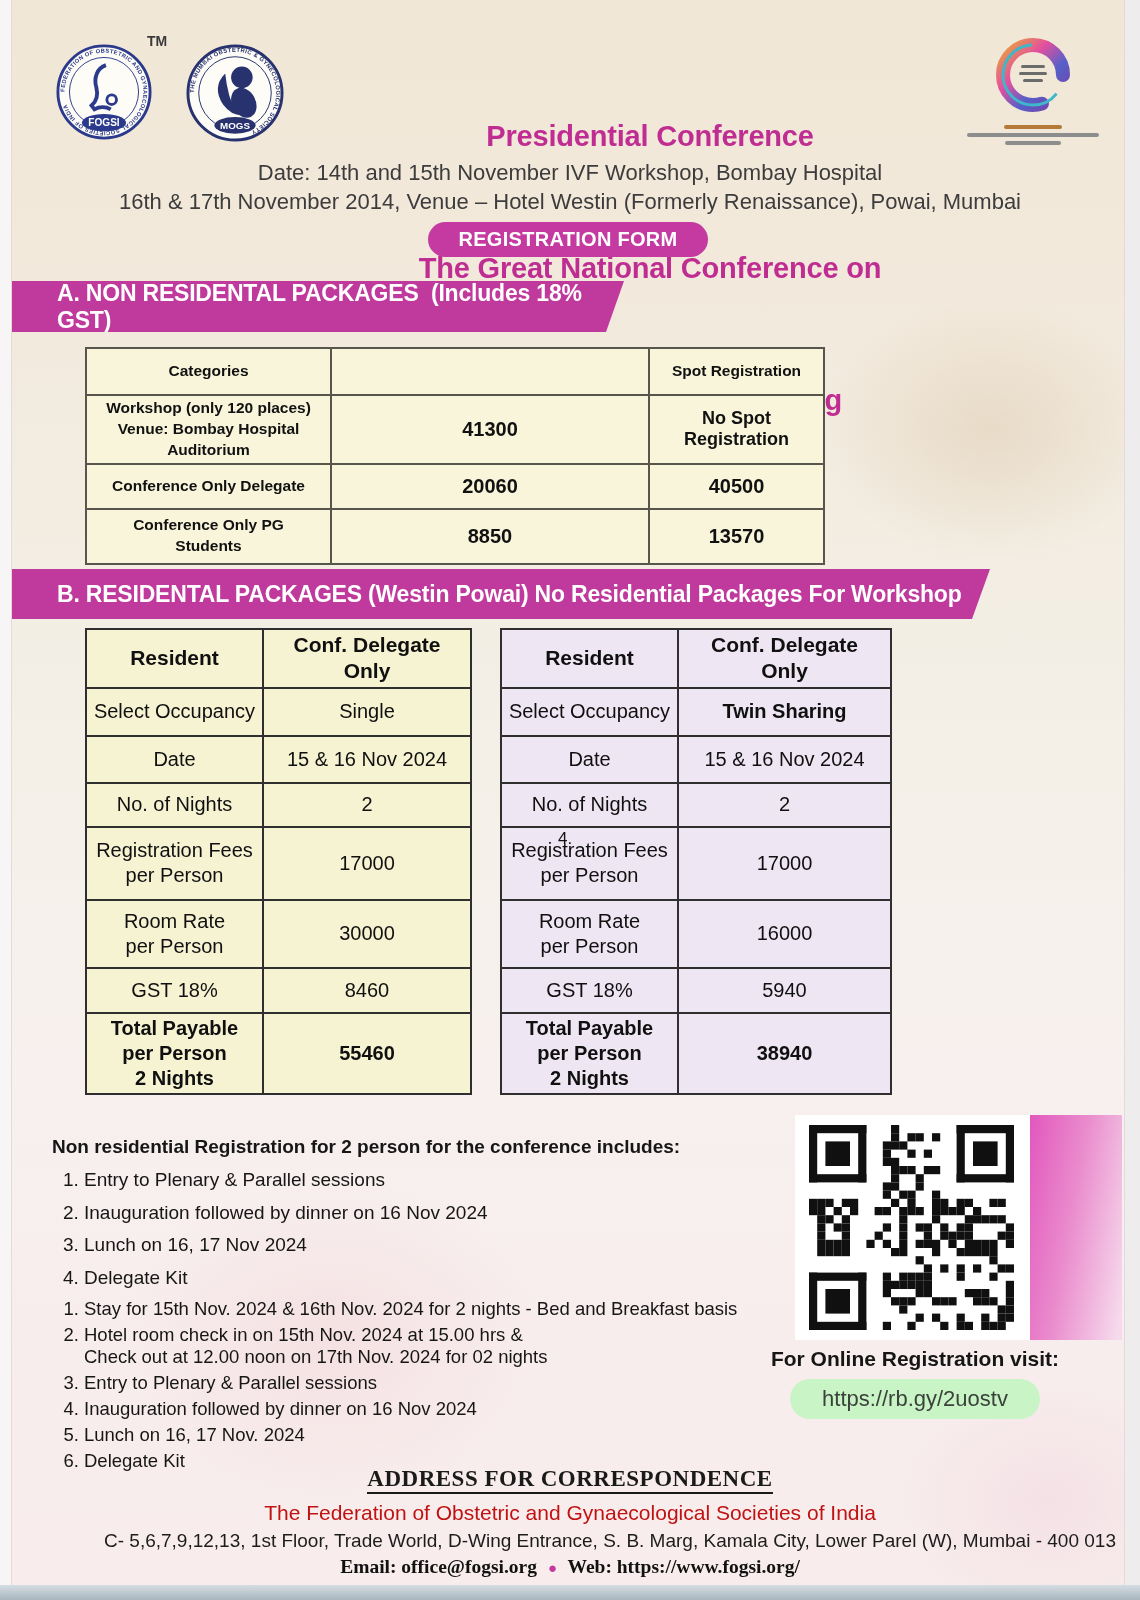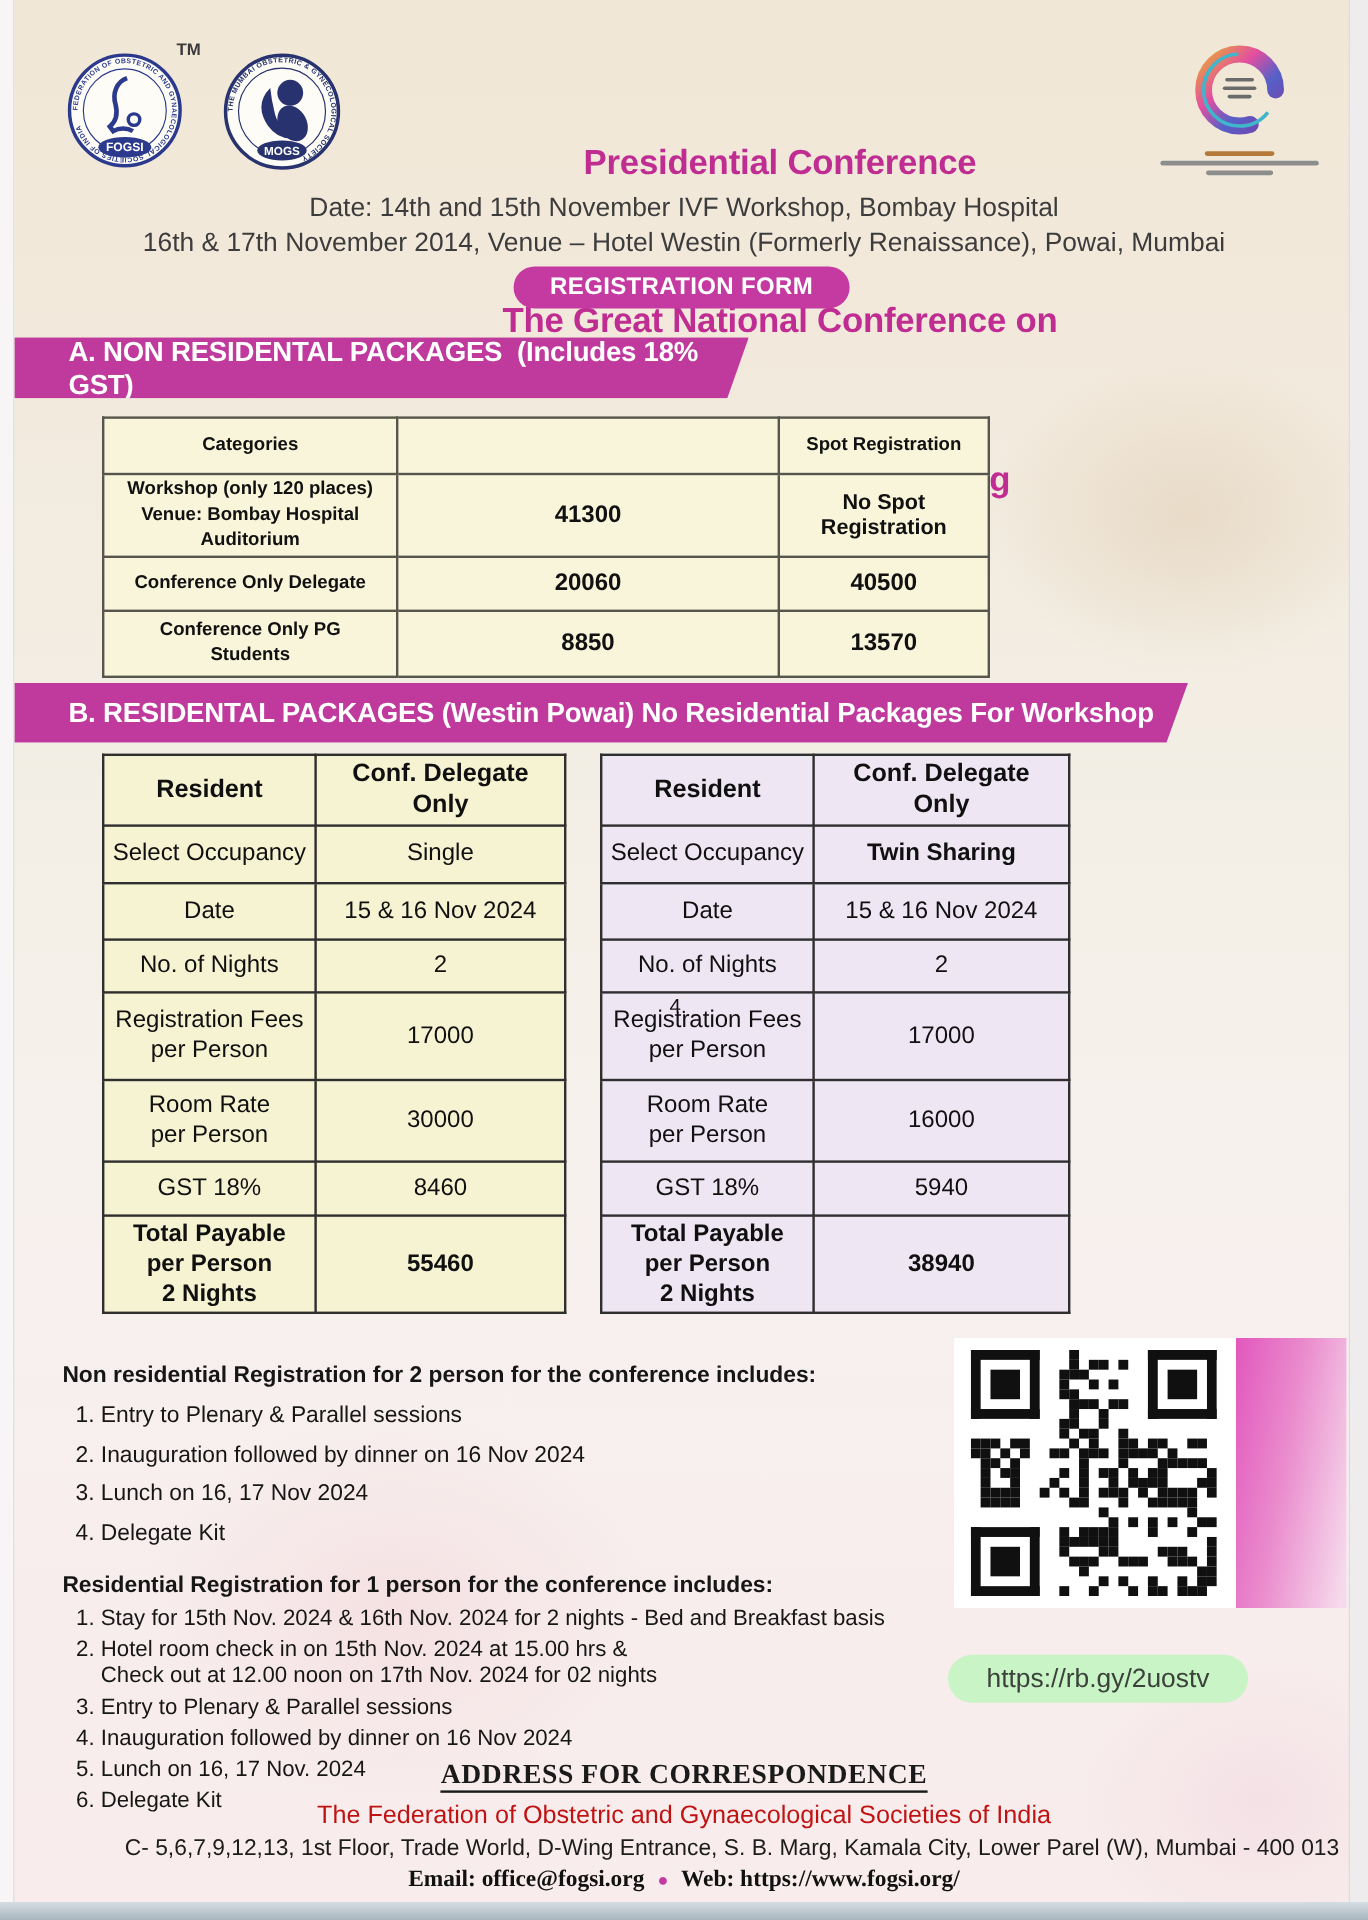--- a/index.html
+++ b/index.html
@@ -475,31 +475,31 @@
         <rect x="72" y="192" width="8" height="8" fill="#101010"></rect>
         <rect x="96" y="192" width="8" height="8" fill="#101010"></rect>
         <rect x="128" y="192" width="8" height="8" fill="#101010"></rect>
         <rect x="144" y="192" width="8" height="8" fill="#101010"></rect>
         <rect x="152" y="192" width="8" height="8" fill="#101010"></rect>
         <rect x="168" y="192" width="8" height="8" fill="#101010"></rect>
         <rect x="176" y="192" width="8" height="8" fill="#101010"></rect>
         <rect x="184" y="192" width="8" height="8" fill="#101010"></rect>
       </svg>
   </div>
+  <div class="online-caption">For Online Registration visit:</div>
   <div class="link-pill">https://rb.gy/2uostv</div>
 
   <div class="lists">
     <div class="list-h">Non residential Registration for 2 person for the conference includes:</div>
     <ol class="l1">
       <li>Entry to Plenary &amp; Parallel sessions</li>
       <li>Inauguration followed by dinner on 16 Nov 2024</li>
       <li>Lunch on 16, 17 Nov 2024</li>
       <li>Delegate Kit</li>
     </ol>
-    <div class="list-h list-h2">Residential Registration for 1 person for the conference includes:</div>
     <ol class="l2">
       <li>Stay for 15th Nov. 2024 &amp; 16th Nov. 2024 for 2 nights - Bed and Breakfast basis</li>
       <li>Hotel room check in on 15th Nov. 2024 at 15.00 hrs &amp;
 Check out at 12.00 noon on 17th Nov. 2024 for 02 nights</li>
       <li>Entry to Plenary &amp; Parallel sessions</li>
       <li>Inauguration followed by dinner on 16 Nov 2024</li>
       <li>Lunch on 16, 17 Nov. 2024</li>
       <li>Delegate Kit</li>
     </ol>
   </div>

